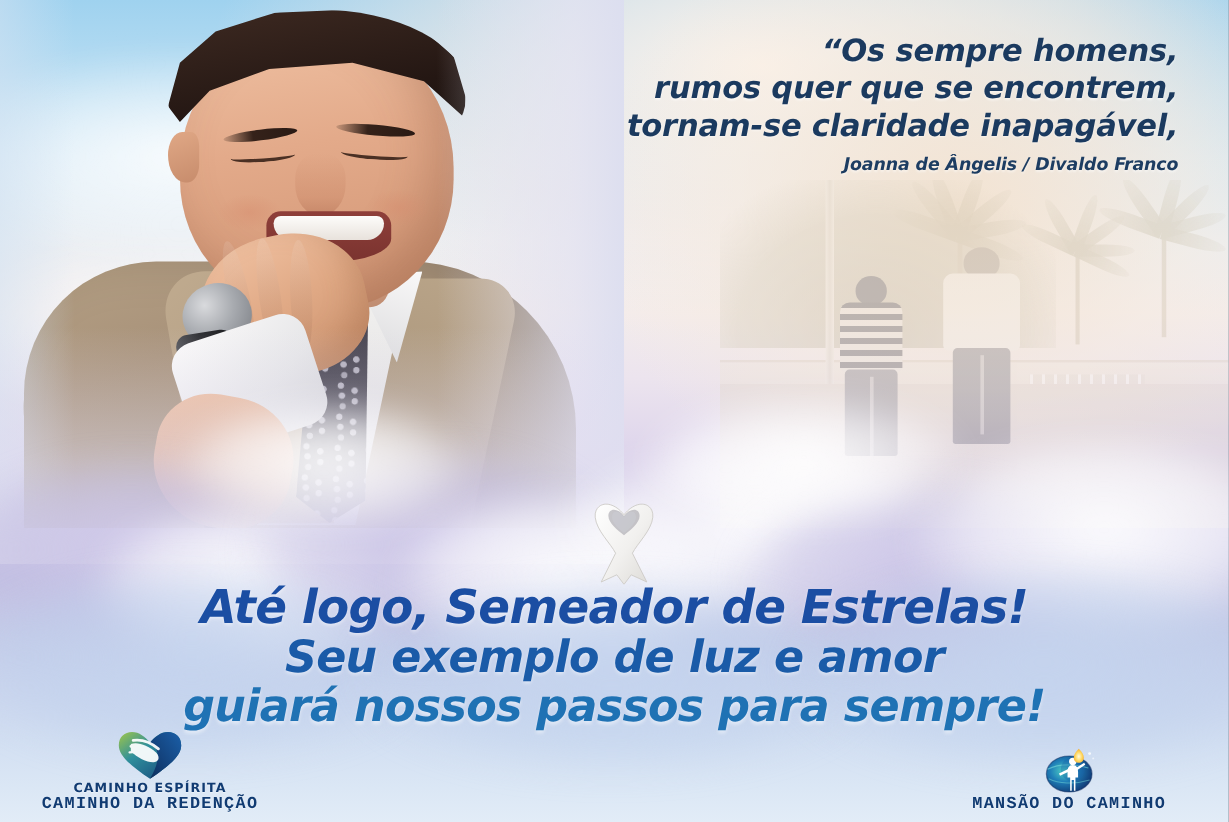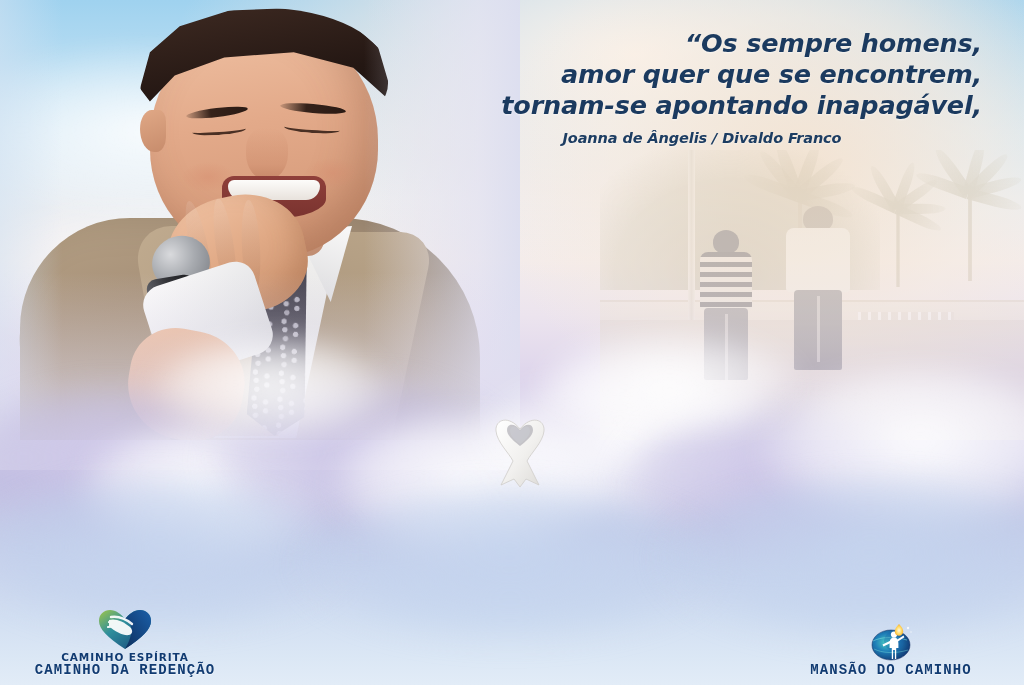--- a/index.html
+++ b/index.html
@@ -447,21 +447,20 @@
   }
   .quote-attrib {
     margin-top: 9px;
     font-family: "DejaVu Sans", sans-serif;
     font-style: italic;
     font-weight: bold;
     font-size: 14.5px;
     letter-spacing: -0.1px;
     color: #1d3d62;
     text-shadow: 0 1px 2px rgba(255,255,255,0.5);
-    text-align: center;
   }
 
   
   .ribbon {
     position: absolute;
     left: 489px; top: 409px;
     width: 62px; height: 78px;
   }
 
   
@@ -604,42 +603,47 @@
     <div class="puff w" style="left:760px;  top:40px;  width:320px; height:160px;"></div>
     <div class="puff b" style="left:-30px;  top:150px; width:380px; height:150px;"></div>
     <div class="puff b" style="left:300px;  top:160px; width:420px; height:150px;"></div>
     <div class="puff b" style="left:660px;  top:150px; width:420px; height:160px;"></div>
     <div class="puff w" style="left:150px;  top:10px;  width:240px; height:100px;"></div>
     <div class="puff w" style="left:540px;  top:6px;   width:260px; height:100px;"></div>
   </div>
 
   <div class="quote-block">
     <div class="quote-line">“Os sempre homens,</div>
-    <div class="quote-line">amor quer que se encontrem,</div>
-    <div class="quote-line">tornam-se apontando inapagável,</div>
+    <div class="quote-line">rumos quer que se encontrem,</div>
+    <div class="quote-line">tornam-se claridade inapagável,</div>
     <div class="quote-attrib">Joanna de Ângelis / Divaldo Franco</div>
   </div>
 
   <div class="ribbon">
     <svg viewBox="0 0 62 78" width="62" height="78">
       <defs>
         <linearGradient id="rg" x1="0" y1="0" x2="1" y2="1">
           <stop offset="0%" stop-color="#ffffff"></stop>
           <stop offset="55%" stop-color="#f1f0ee"></stop>
           <stop offset="100%" stop-color="#dcdad6"></stop>
         </linearGradient>
       </defs>
       <g filter="none">
         <path d="M31 20 C20 6 6 10 7 22 C8 33 20 44 24 52 L12 76 L25 70 L31 78 L37 70 L50 76 L38 52 C42 44 54 33 55 22 C56 10 42 6 31 20 Z" fill="url(#rg)" stroke="#cfcdc9" stroke-width="0.8"></path>
         <path d="M31 21 C26 14 18 14 18 21 C18 27 26 33 31 37 C36 33 44 27 44 21 C44 14 36 14 31 21 Z" fill="#9d9ba4" opacity="0.55"></path>
         <path d="M31 22 C27 16 21 16 21 22 C21 27 27 32 31 35 C35 32 41 27 41 22 C41 16 35 16 31 22 Z" fill="#cdd0da" opacity="0.35"></path>
       </g>
     </svg>
   </div>
 
+  <div class="headline">
+    <div class="hl hl-1">Até logo, Semeador de Estrelas!</div>
+    <div class="hl hl-2">Seu exemplo de luz e amor</div>
+    <div class="hl hl-3">guiará nossos passos para sempre!</div>
+  </div>
 
   <div class="logo logo-left">
     <div class="logo-mark">
       <svg viewBox="0 0 56 42" width="56" height="42">
         <defs>
           <linearGradient id="hl1" x1="0" y1="0" x2="1" y2="1">
             <stop offset="0%" stop-color="#9fc64a"></stop>
             <stop offset="38%" stop-color="#2f8f9c"></stop>
             <stop offset="100%" stop-color="#133f78"></stop>
           </linearGradient>

